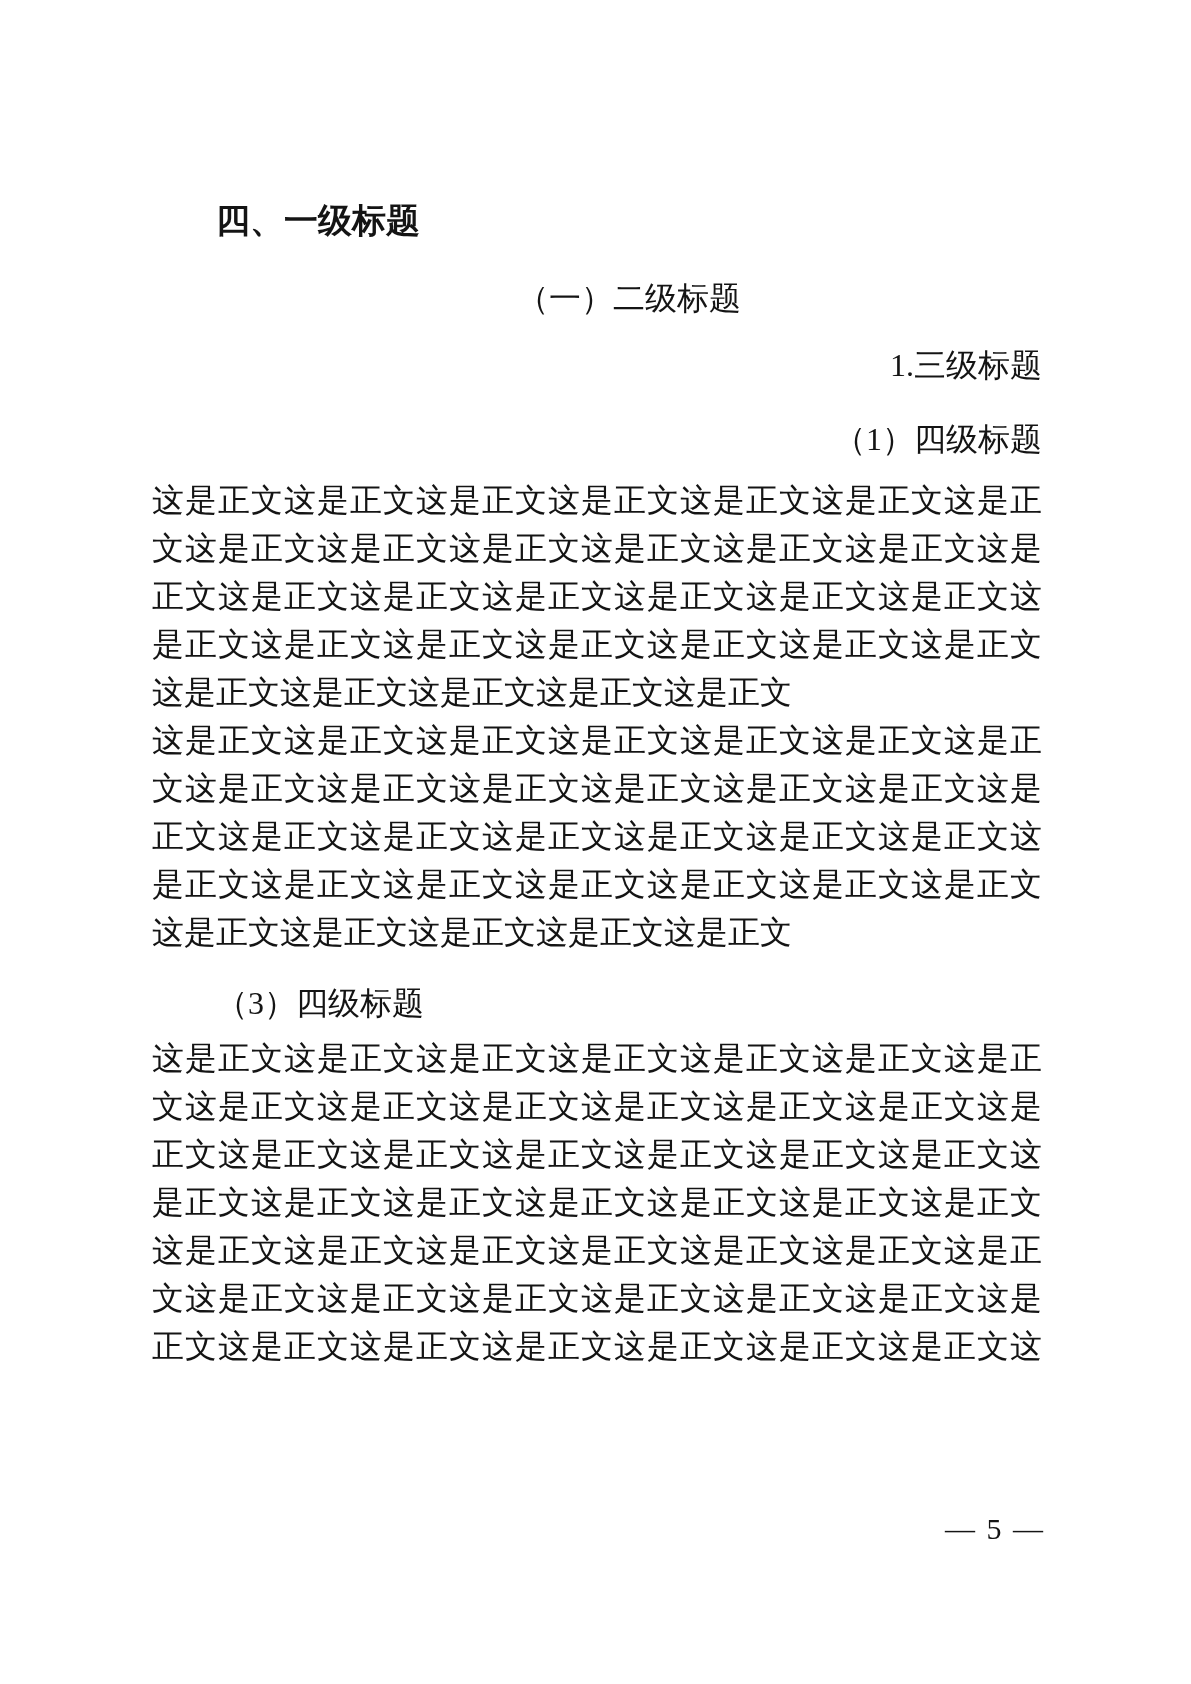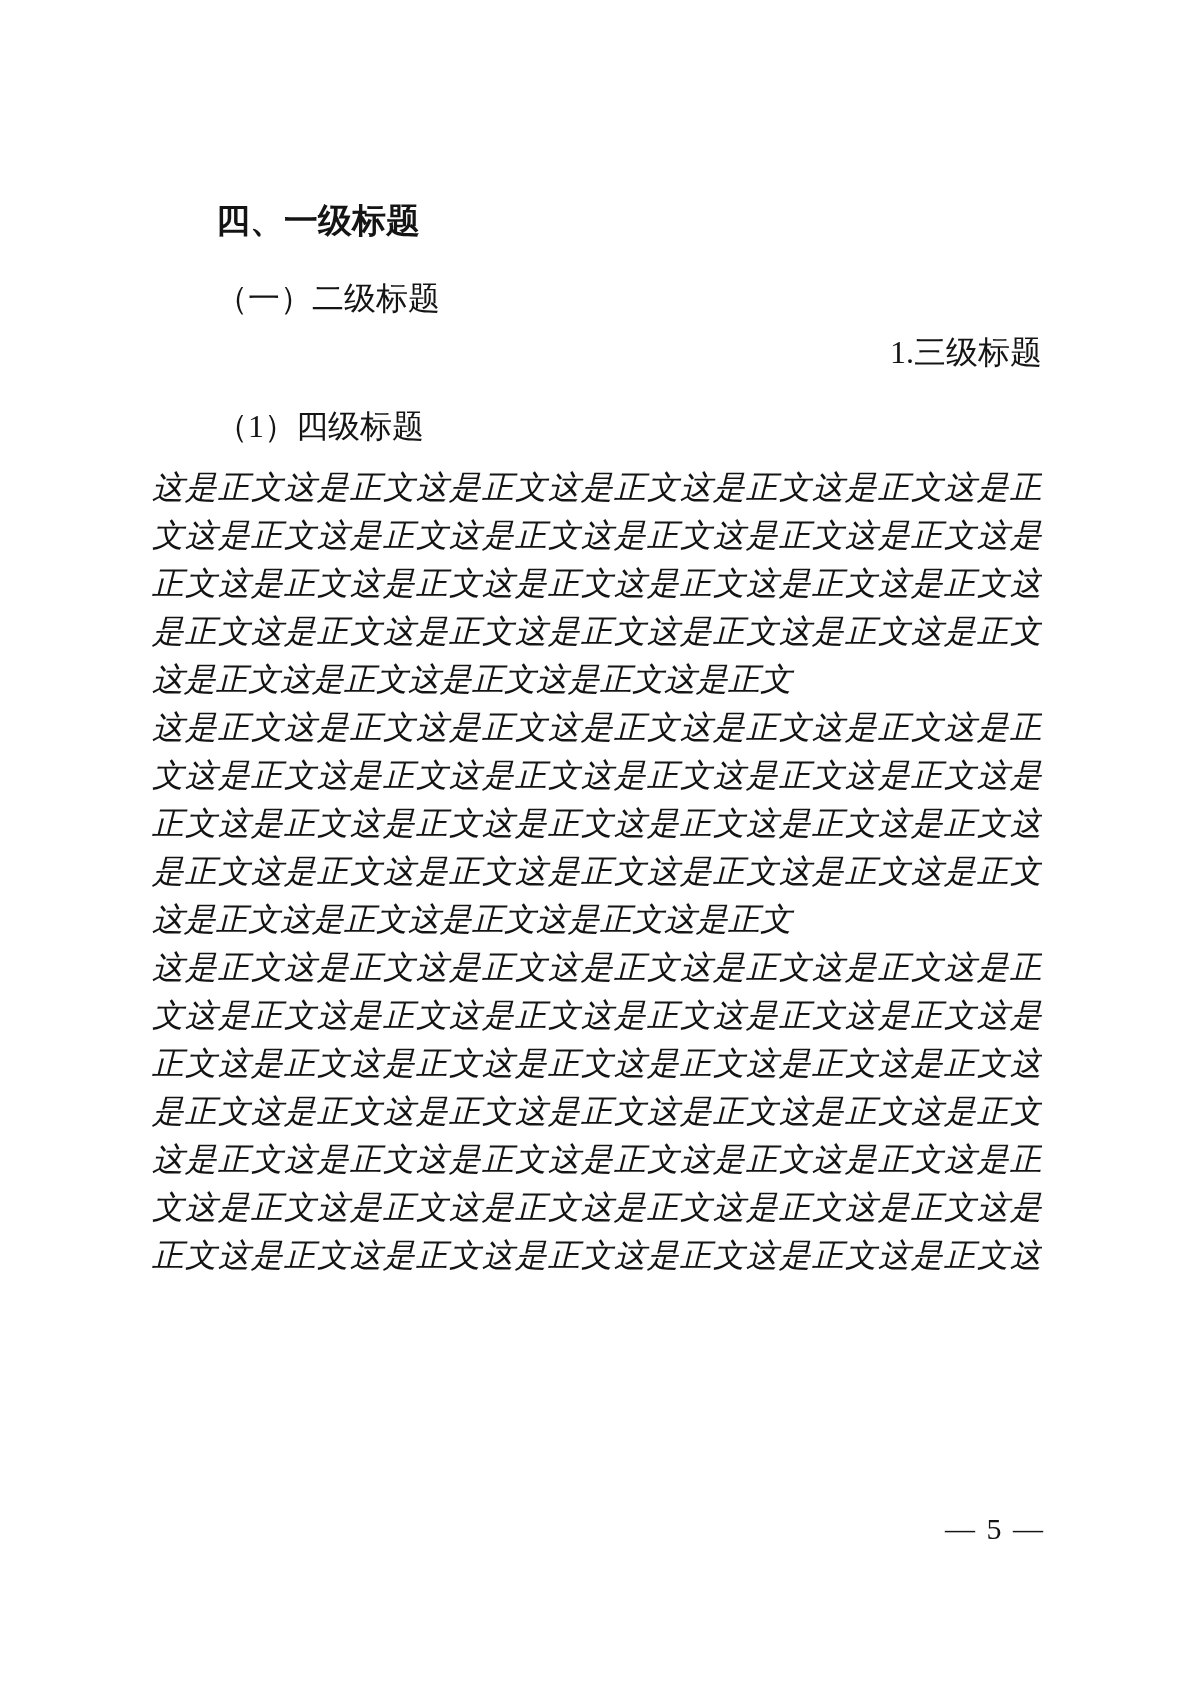--- a/index.html
+++ b/index.html
@@ -26,52 +26,52 @@
     line-height: 44px;
     height: 44px;
     margin: 0 0 34px 0;
     text-indent: 64px;
     white-space: nowrap;
   }
   .h2 {
     font-size: 32px;
     line-height: 44px;
     height: 44px;
-    margin: 0 0 11px 0;
+    margin: 0 0 24px 0;
     text-indent: 64px;
     white-space: nowrap;
+    text-align: center;
   }
   .h3 {
     font-size: 32px;
     line-height: 42px;
     height: 42px;
     margin: 0 0 30px 0;
     text-indent: 64px;
     white-space: nowrap;
     text-align: right;
   }
   .h4 {
     font-size: 32px;
     line-height: 46px;
     height: 46px;
     margin: 24px 0 8px 0;
     text-indent: 64px;
     white-space: nowrap;
   }
-  .section:first-of-type .h4 { margin-top: 0; margin-bottom: 14px; }
+  .section:first-of-type .h4 { margin-top: 0; margin-bottom: 14px; text-align: right; }
   .body-para { margin: 0; }
   .body-line {
     font-size: 32px;
     height: 48px;
     line-height: 48px;
     text-align: justify;
     text-align-last: justify;
     white-space: nowrap;
     overflow: hidden;
-    font-style: italic;
   }
   .body-line.last {
     text-align: center;
     text-align-last: left;
   }
   .page-number {
     position: absolute;
     top: 1512px;
     right: 146px;
     font-size: 30px;
@@ -107,20 +107,21 @@
       <div class="body-para">
           <div class="body-line">这是正文这是正文这是正文这是正文这是正文这是正文这是正</div>
           <div class="body-line">文这是正文这是正文这是正文这是正文这是正文这是正文这是</div>
           <div class="body-line">正文这是正文这是正文这是正文这是正文这是正文这是正文这</div>
           <div class="body-line">是正文这是正文这是正文这是正文这是正文这是正文这是正文</div>
           <div class="body-line last">这是正文这是正文这是正文这是正文这是正文</div>
         </div>
     </section>
 
     <section class="section">
+      <div class="h4">（3）四级标题</div>
       <div class="body-para">
           <div class="body-line">这是正文这是正文这是正文这是正文这是正文这是正文这是正</div>
           <div class="body-line">文这是正文这是正文这是正文这是正文这是正文这是正文这是</div>
           <div class="body-line">正文这是正文这是正文这是正文这是正文这是正文这是正文这</div>
           <div class="body-line">是正文这是正文这是正文这是正文这是正文这是正文这是正文</div>
           <div class="body-line">这是正文这是正文这是正文这是正文这是正文这是正文这是正</div>
           <div class="body-line">文这是正文这是正文这是正文这是正文这是正文这是正文这是</div>
           <div class="body-line">正文这是正文这是正文这是正文这是正文这是正文这是正文这</div>
         </div>
     </section>

